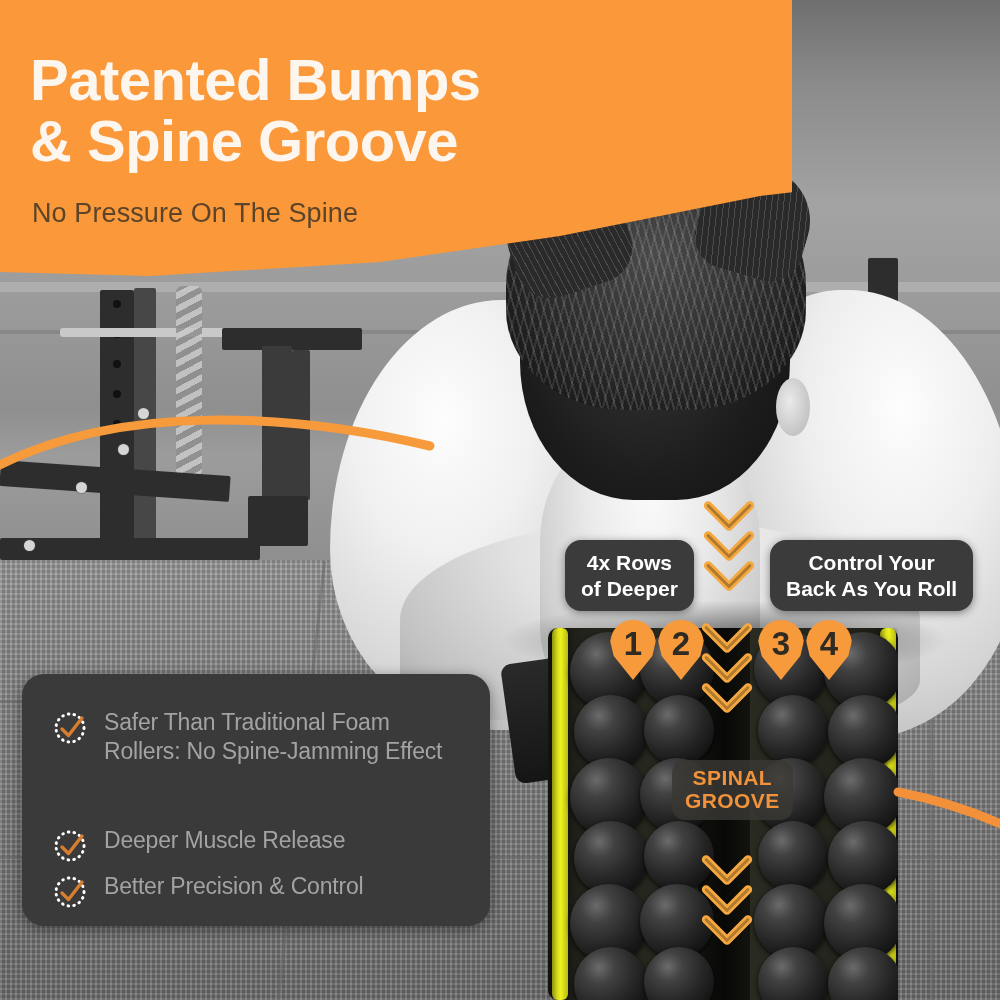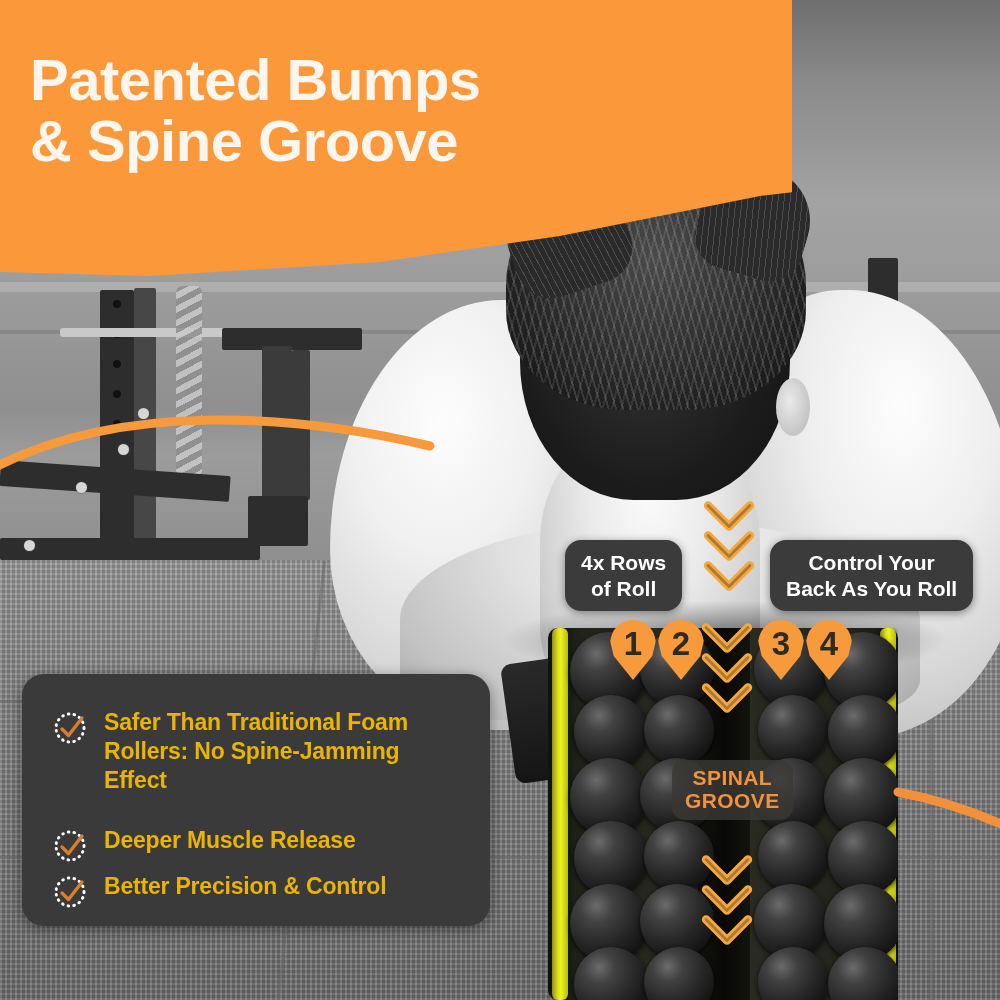--- a/index.html
+++ b/index.html
@@ -106,21 +106,21 @@
   
   #spinal-groove{position:absolute;left:672px;top:760px;background:rgba(58,56,52,.82);
     border-radius:13px;padding:6px 13px 8px;color:#f0933c;text-align:center;
     font-size:21px;font-weight:700;line-height:1.1;letter-spacing:.4px;}
   #spinal-groove span{display:block;}
 
   
   #feature-card{position:absolute;left:22px;top:674px;width:468px;height:252px;background:#3a3a3a;
     border-radius:22px;box-shadow:0 3px 14px rgba(0,0,0,.4);}
   .feat{position:absolute;display:flex;align-items:flex-start;gap:16px;left:30px;width:412px;}
-  .feat .txt{color:#eab308;font-size:23px;font-weight:700;line-height:1.26;letter-spacing:-.2px;}
+  .feat .txt{color:#a3a3a3;font-size:23px;font-weight:400;line-height:1.26;letter-spacing:-.2px;}
   .tick{width:36px;height:36px;flex:0 0 36px;position:relative;margin-top:2px;}
 </style>
 </head>
 <body>
 
 <div id="stage" style="--orange: #fb9839;">
 
   <div class="photo">
     <div class="wall"></div>
     <div class="wallband"></div>
@@ -207,20 +207,21 @@
     <path id="swoosh-left" fill="none" stroke="#f79a3c" stroke-width="9" stroke-linecap="round" d="M -10 470 C 120 400 300 415 430 446"></path>
     <path id="swoosh-right" fill="none" stroke="#f2913a" stroke-width="9" stroke-linecap="round" d="M 898 792 C 940 800 975 812 1010 828"></path>
   </svg>
 
   <div class="header">
     <div class="headerShape"></div>
     <div class="h-title">
       <span>Patented Bumps</span>
       <span class="l2">&amp; Spine Groove</span>
     </div>
+    <div class="h-sub">No Pressure On The Spine</div>
   </div>
 
   <div class="chevstack" style="left:700px;top:498px;">
       <svg class="chev" width="58" height="38" viewBox="0 0 60 40" style="margin-top: 0px;">
         <path d="M8 8 L30 30 L52 8" fill="none" stroke="#f5a83f" stroke-width="9" stroke-linecap="round" stroke-linejoin="round"></path>
         <path d="M8 8 L30 30 L52 8" fill="none" stroke="rgba(0,0,0,.28)" stroke-width="3.06" stroke-linecap="round" stroke-linejoin="round"></path>
       </svg>
       <svg class="chev" width="58" height="38" viewBox="0 0 60 40" style="margin-top: -8px;">
         <path d="M8 8 L30 30 L52 8" fill="none" stroke="#f5a83f" stroke-width="9" stroke-linecap="round" stroke-linejoin="round"></path>
         <path d="M8 8 L30 30 L52 8" fill="none" stroke="rgba(0,0,0,.28)" stroke-width="3.06" stroke-linecap="round" stroke-linejoin="round"></path>
@@ -254,21 +255,21 @@
         <path d="M8 8 L30 30 L52 8" fill="none" stroke="rgba(0,0,0,.28)" stroke-width="3.06" stroke-linecap="round" stroke-linejoin="round"></path>
       </svg>
       <svg class="chev" width="58" height="38" viewBox="0 0 60 40" style="margin-top: -8px;">
         <path d="M8 8 L30 30 L52 8" fill="none" stroke="#f5a83f" stroke-width="9" stroke-linecap="round" stroke-linejoin="round"></path>
         <path d="M8 8 L30 30 L52 8" fill="none" stroke="rgba(0,0,0,.28)" stroke-width="3.06" stroke-linecap="round" stroke-linejoin="round"></path>
       </svg>
     </div>
 
   <div class="pill" id="pill-rows">
     <span>4x Rows</span>
-    <span>of Roll</span>
+    <span>of Deeper</span>
   </div>
   <div class="pill" id="pill-massage">
     <span>Control Your</span>
     <span>Back As You Roll</span>
   </div>
 
   <div class="pin" style="left:610px;top:620px;">
     <b>1</b>
   </div>
   <div class="pin" style="left:658px;top:620px;">

